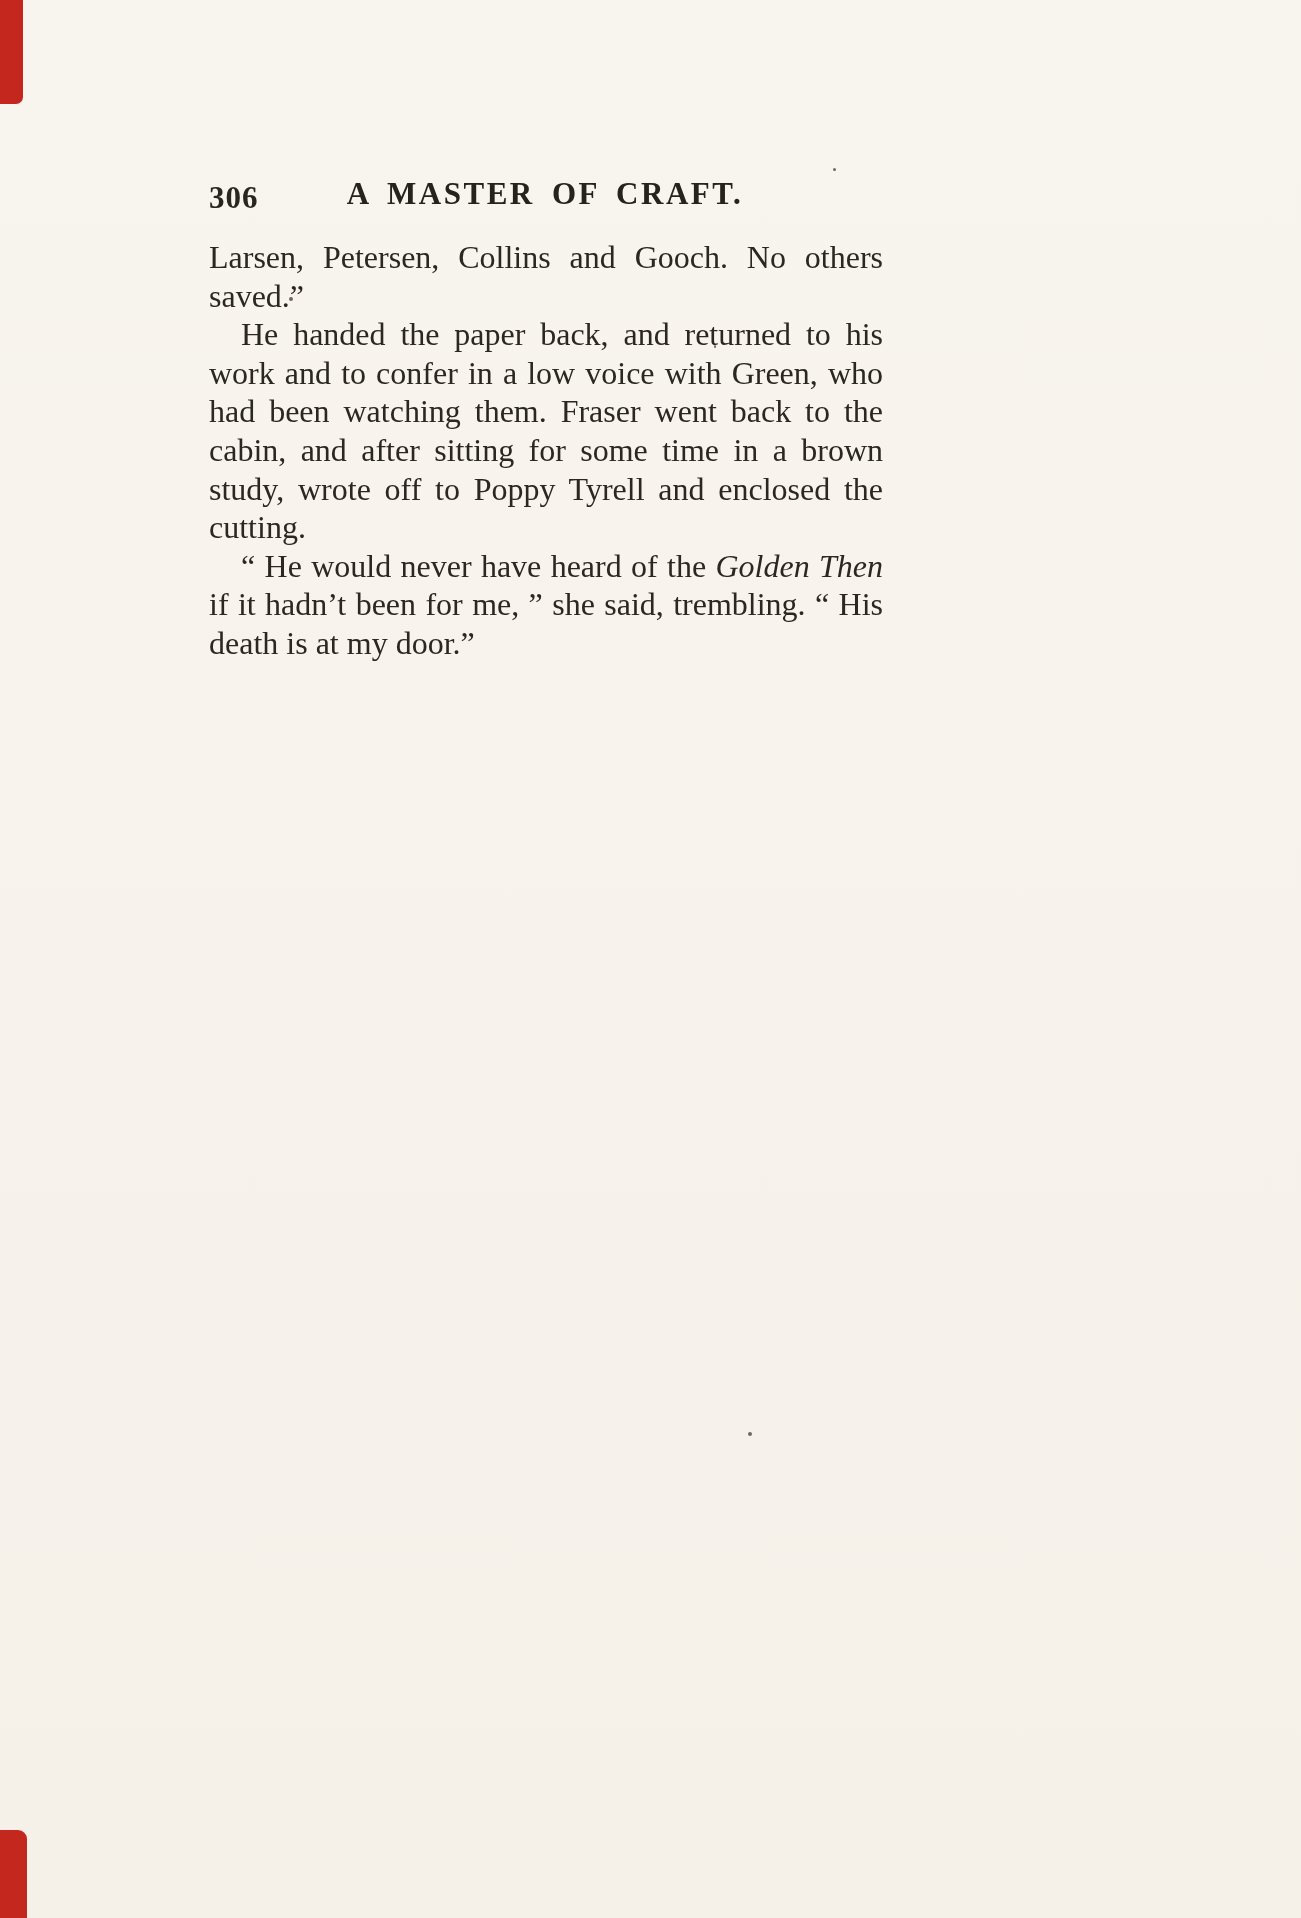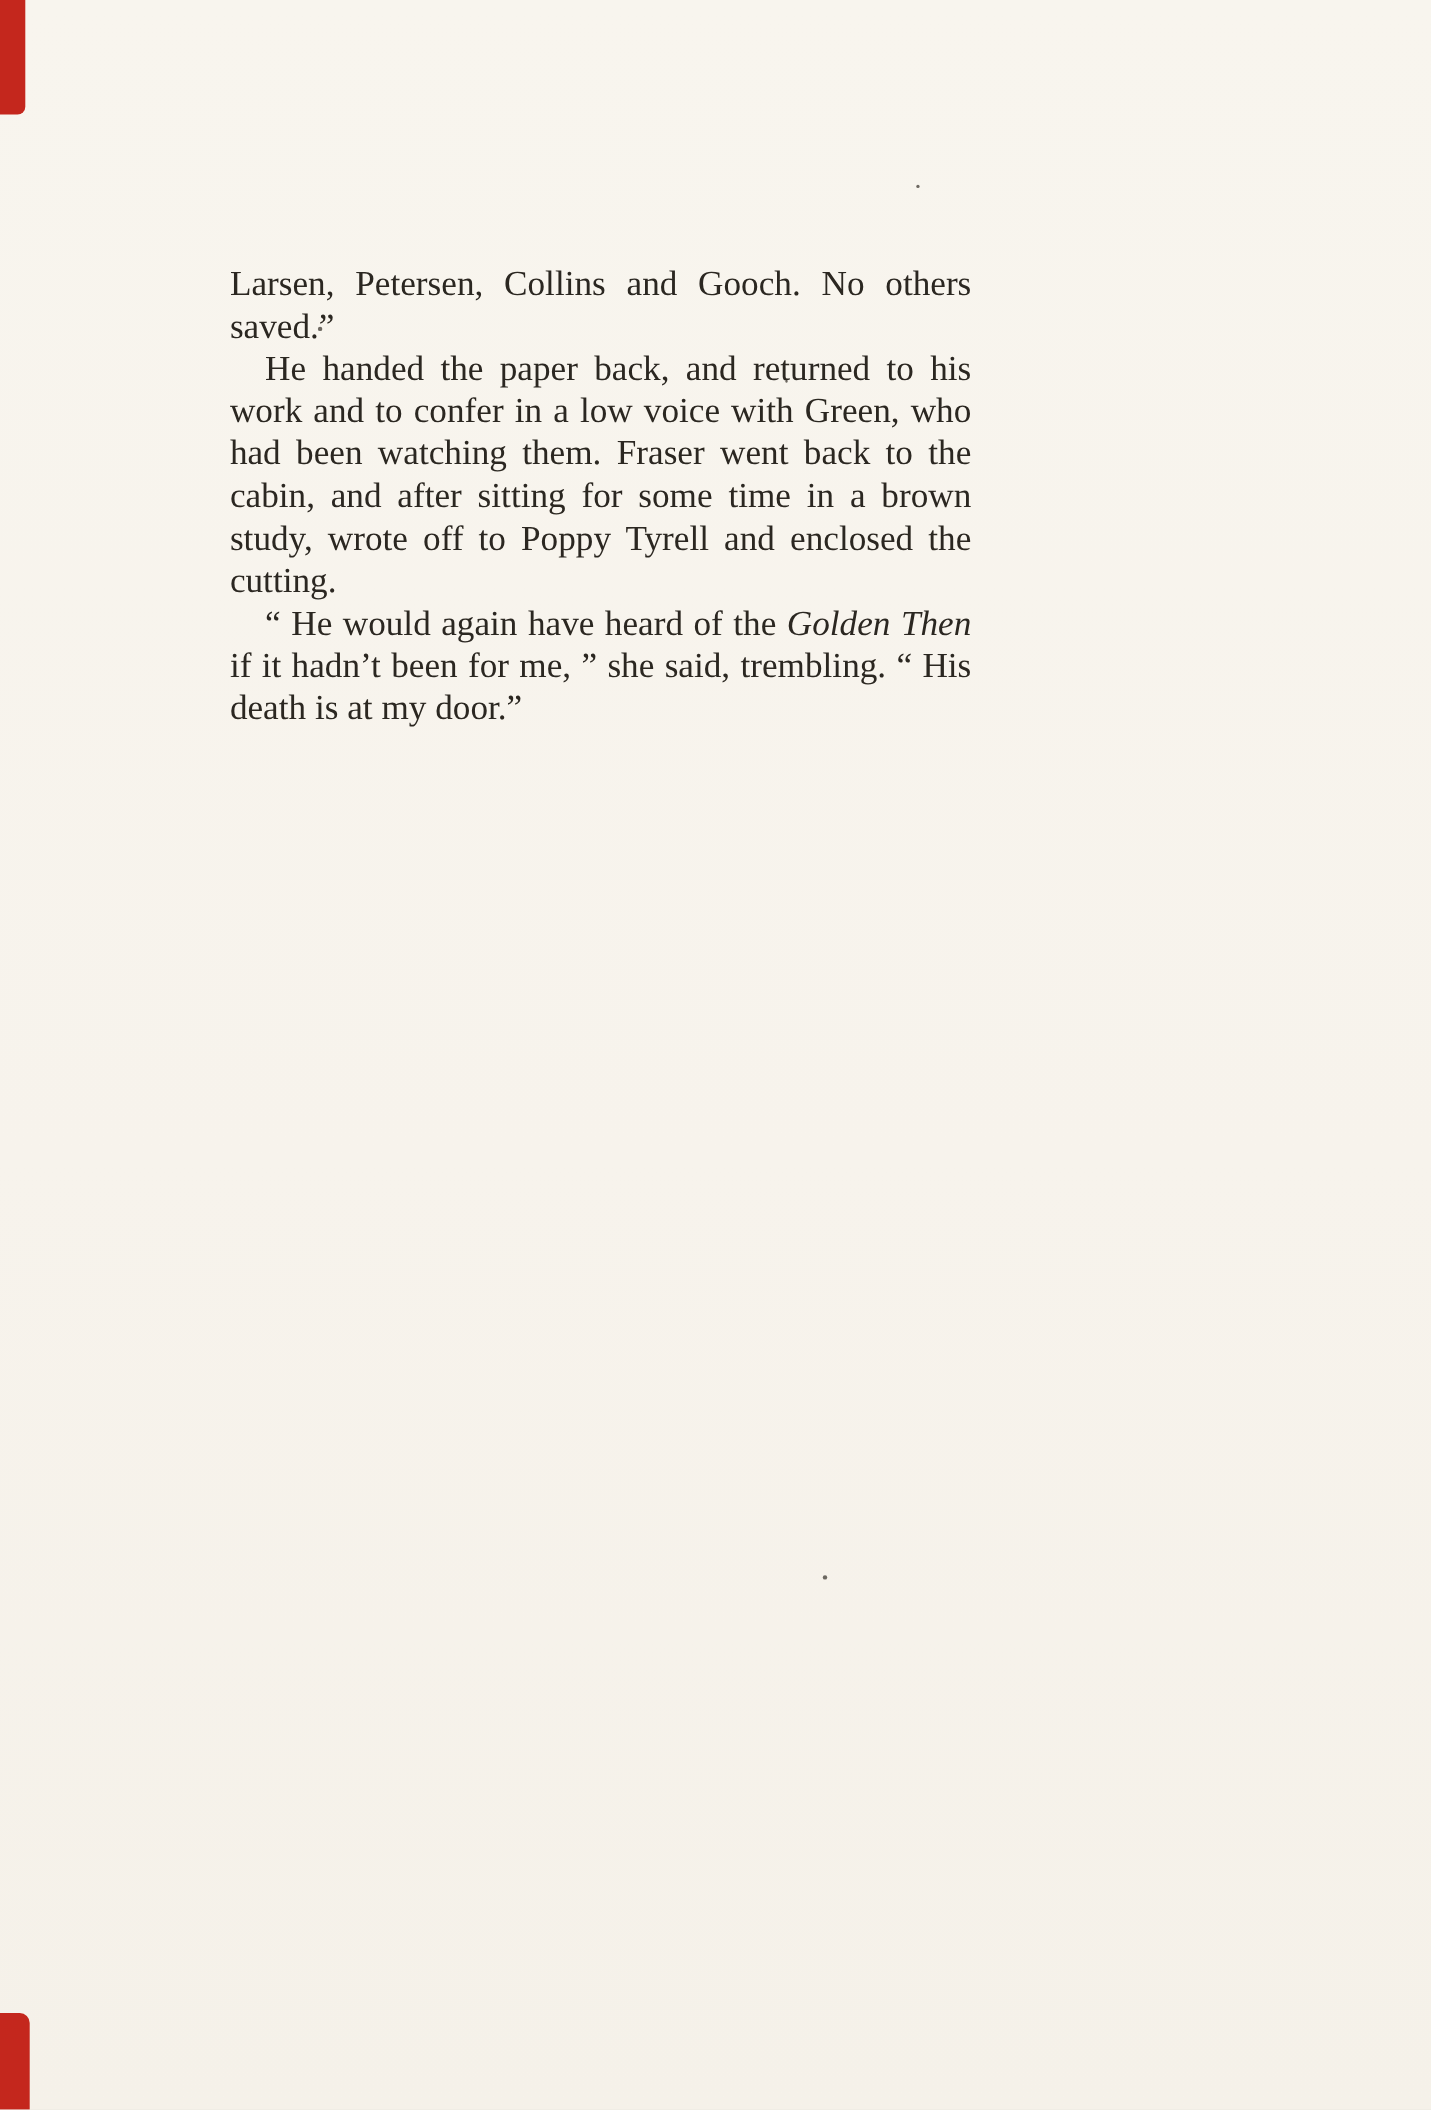--- a/index.html
+++ b/index.html
@@ -100,20 +100,24 @@
 
 <div class="page">
 
   <div class="red-edge top"></div>
   <div class="red-edge bottom"></div>
   <div class="speck" style="left:833px; top:168px;"></div>
   <div class="speck" style="left:289px; top:297px; width:4px; height:4px;"></div>
   <div class="speck" style="left:714px; top:345px; width:2px; height:3px;"></div>
   <div class="speck" style="left:748px; top:1432px; width:4px; height:4px;"></div>
 
+  <div class="header">
+    <span class="pagenum">306</span>
+    <span class="title">A MASTER OF CRAFT.</span>
+  </div>
 
   <div class="body">
       <p class=""><span>Larsen, Petersen, Collins and Gooch.  No others saved.”</span></p>
       <p class="indent"><span>He handed the paper back, and returned to his work and to confer in a low voice with Green, who had been watching them.  Fraser went back to the cabin, and after sitting for some time in a brown study, wrote off to Poppy Tyrell and enclosed the cutting.</span></p>
-      <p class="indent"><span>“ He would again have heard of the </span><span class="italic">Golden Then</span><span> if it hadn’t been for me, ” she said, trembling.  “ His death is at my door.”</span></p>
+      <p class="indent"><span>“ He would never have heard of the </span><span class="italic">Golden Then</span><span> if it hadn’t been for me, ” she said, trembling.  “ His death is at my door.”</span></p>
     </div>
 
 </div>
 
 </body></html>

